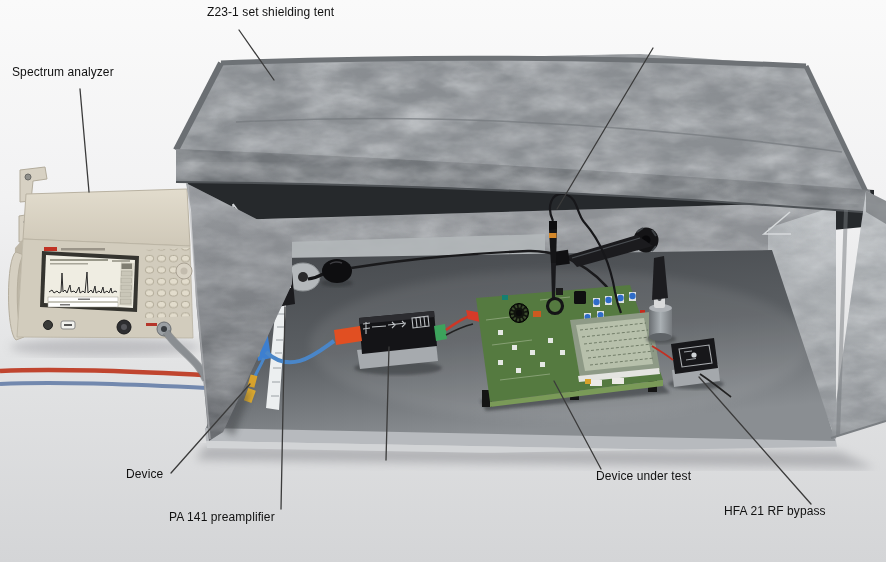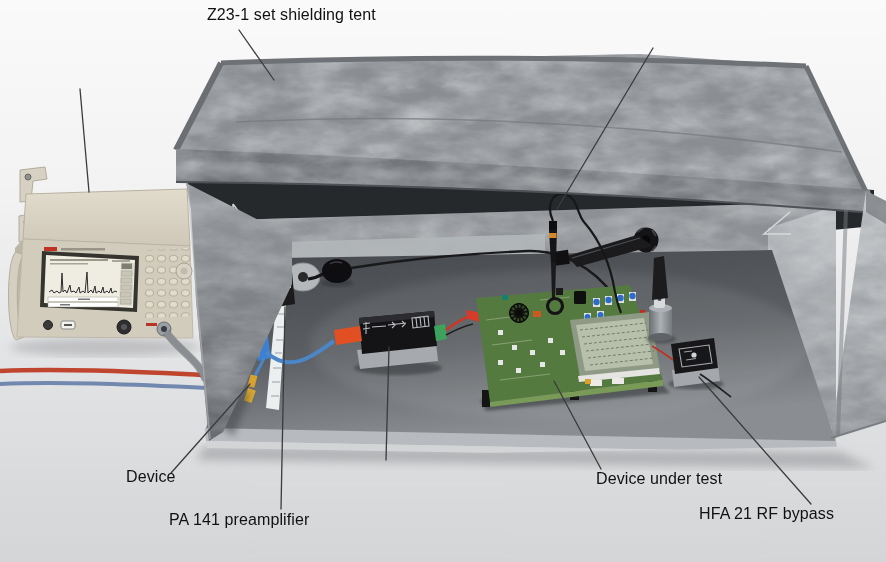--- a/index.html
+++ b/index.html
@@ -4,21 +4,21 @@
 <style>
   html,body{margin:0;padding:0;}
   .stage{
     position:relative;width:886px;height:562px;overflow:hidden;
     background:linear-gradient(180deg,#fafafa 0%,#f2f2f3 35%,#e2e3e4 65%,#d4d5d7 100%);
     font-family:"Liberation Sans", sans-serif;
   }
   .stage svg{position:absolute;left:0;top:0;}
   .lbl{
     position:absolute;white-space:nowrap;color:#111;
-    font-size:16px;line-height:1.15;letter-spacing:.1px;
+    font-size:12px;line-height:1.15;letter-spacing:.1px;
   }
 </style>
 </head>
 <body>
 
 <div class="stage">
 <svg width="886" height="562" viewBox="0 0 886 562">
   <defs>
     <clipPath id="openClip">
           <polygon points="176,146 874,188 874,446 196,458"></polygon>
@@ -346,17 +346,18 @@
     <line x1="653" y1="48" x2="557" y2="209"></line>
     <line x1="171" y1="473" x2="250" y2="384"></line>
     <line x1="281" y1="509" x2="285" y2="307"></line>
     <line x1="386" y1="460" x2="389" y2="347"></line>
     <line x1="601" y1="469" x2="554" y2="381"></line>
     <line x1="811" y1="504" x2="699" y2="377"></line>
   </g>
 </svg>
 
   <div class="lbl" style="left:207px;top:6px">Z23-1 set shielding tent</div>
+  <div class="lbl" style="left:12px;top:66px">Spectrum analyzer</div>
   <div class="lbl" style="left:126px;top:468px">Device</div>
   <div class="lbl" style="left:169px;top:511px">PA 141 preamplifier</div>
   <div class="lbl" style="left:596px;top:470px">Device under test</div>
-  <div class="lbl" style="left:699px;top:505px">HFA 21 RF bypass</div>
+  <div class="lbl" style="left:724px;top:505px">HFA 21 RF bypass</div>
 </div>
 
 </body></html>

